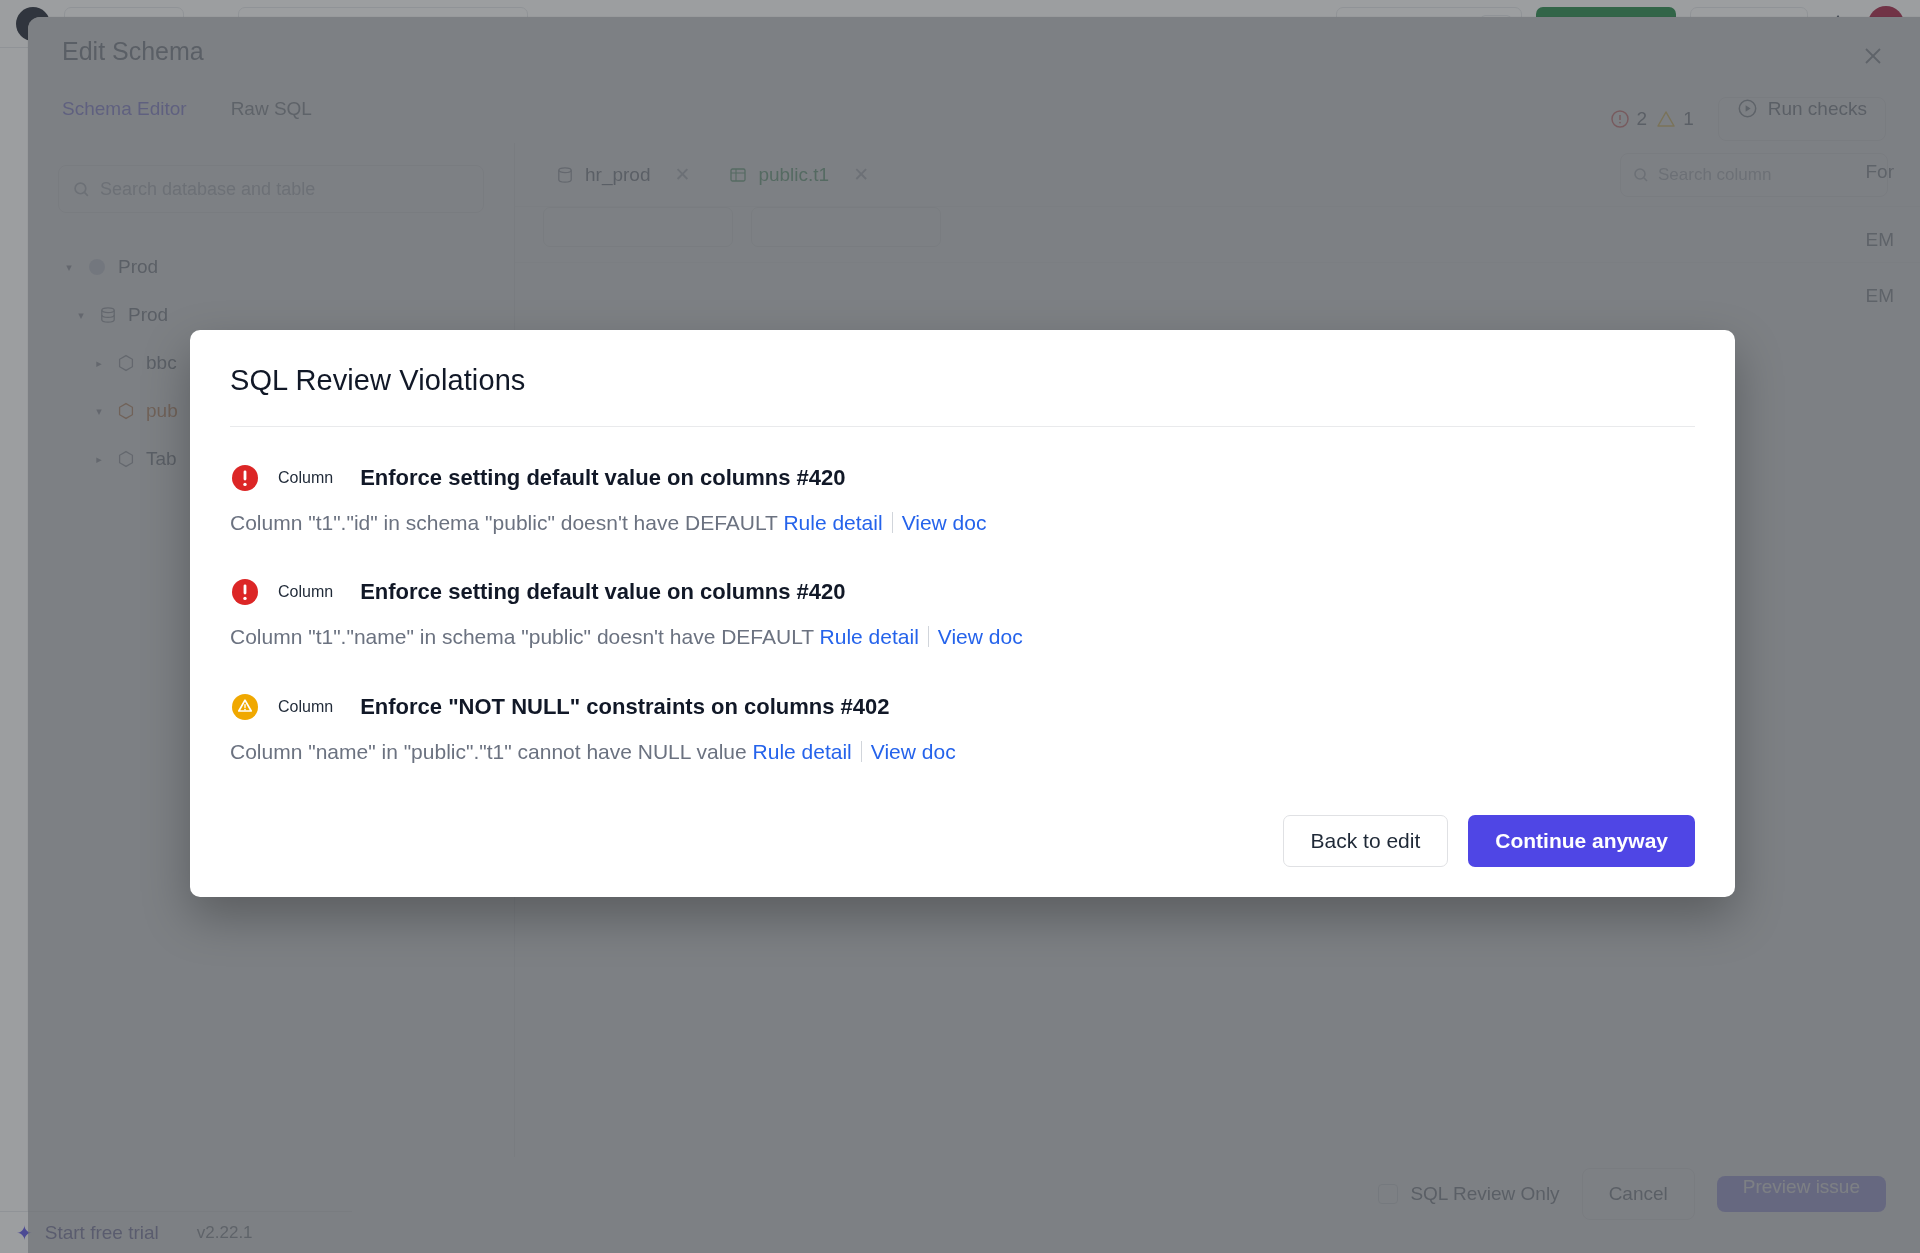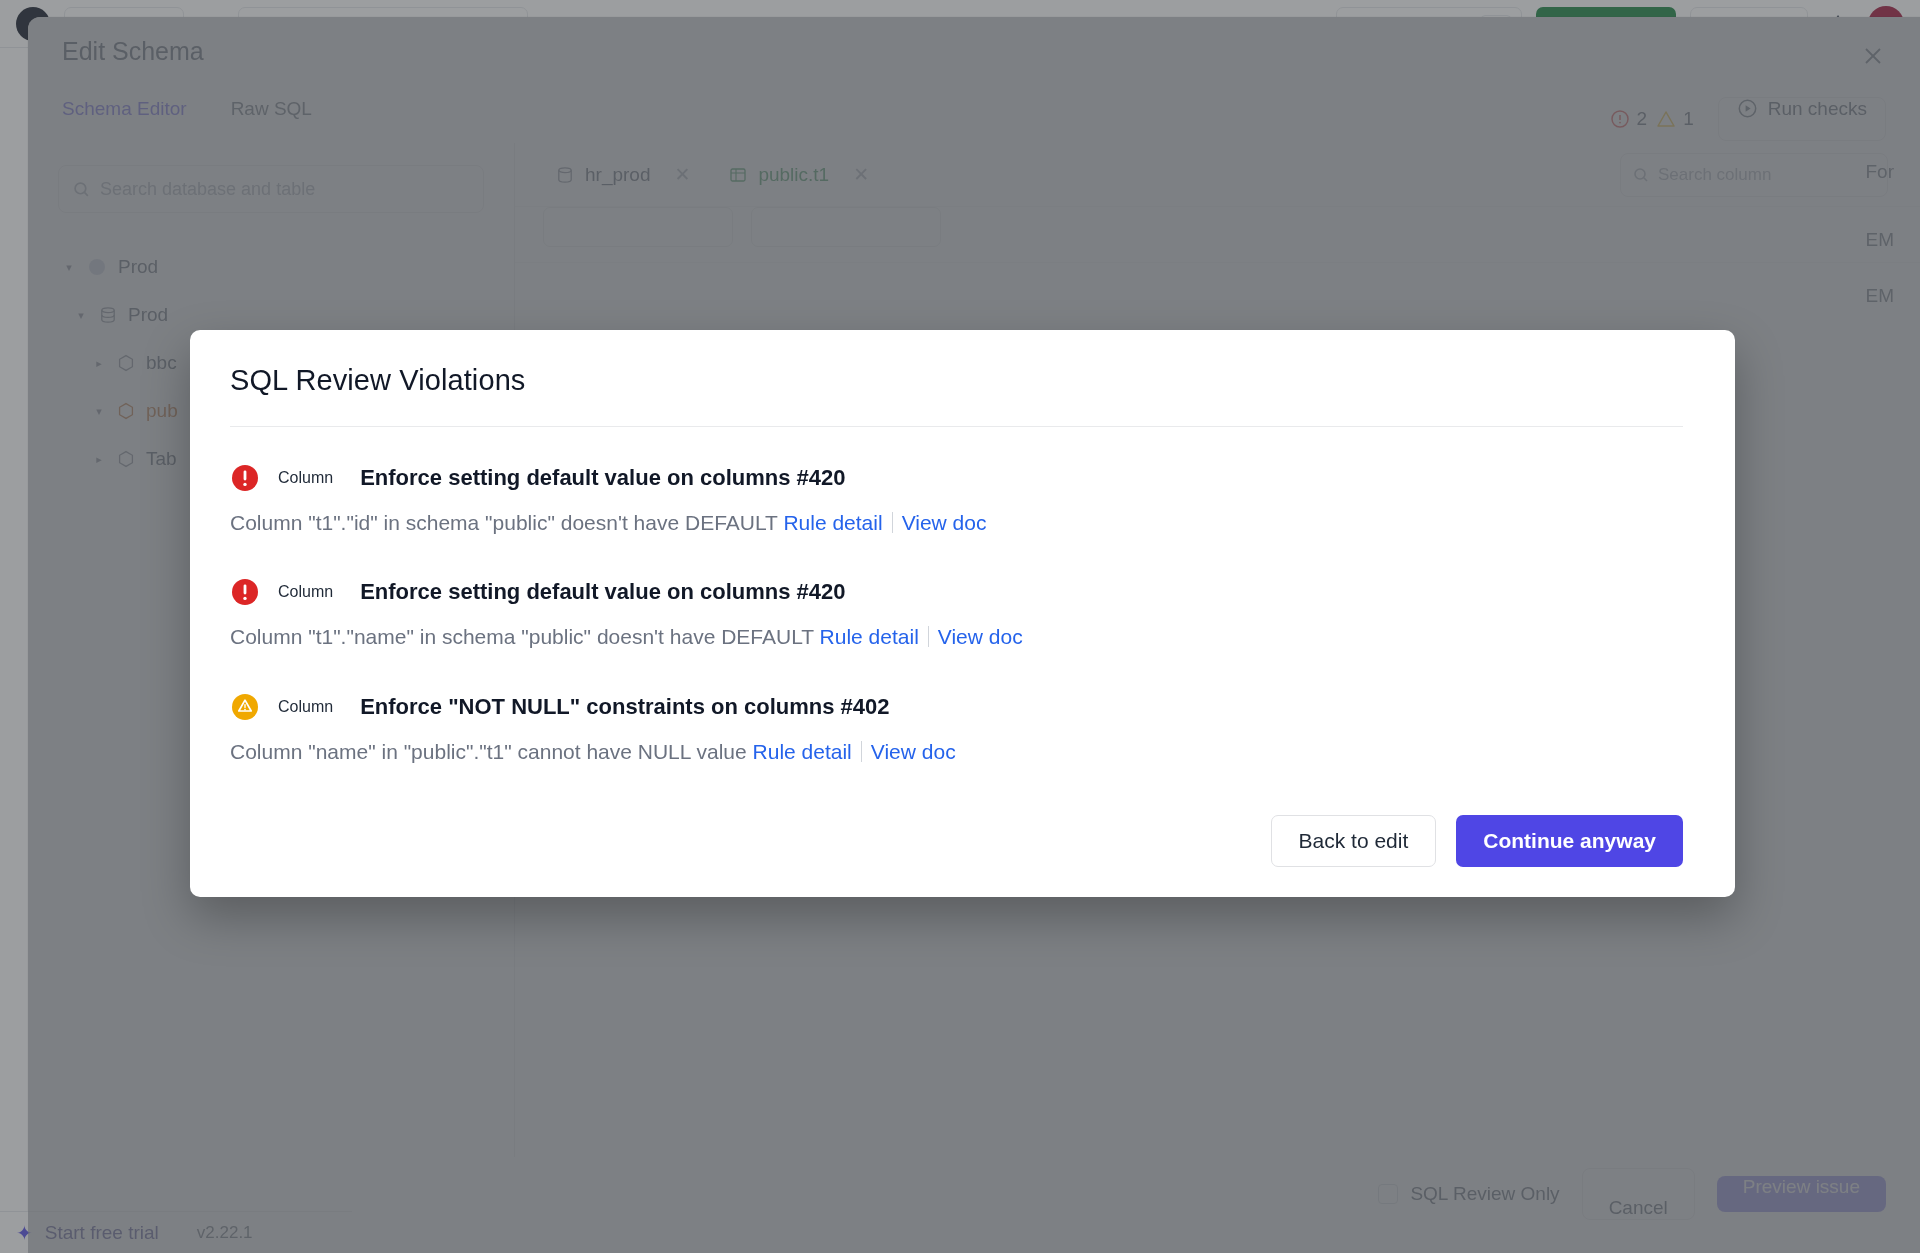--- a/index.html
+++ b/index.html
@@ -137,21 +137,21 @@
   .col-for { position: absolute; right: 26px; top: 18px; font-size: 19px; color: #4b5563; font-style: normal; }
 
   .drawer-foot {
     position: absolute; left: 0; right: 0; bottom: 22px; height: 74px;
     display: flex; align-items: center; justify-content: flex-end; gap: 22px; padding: 0 34px;
   }
   .chk-wrap { display: flex; align-items: center; gap: 12px; font-size: 19px; color: #374151; }
   .chk { width: 20px; height: 20px; border: 1px solid #d1d5db; border-radius: 4px; background: #fff; }
   .btn-cancel {
     height: 52px; border: 1px solid #e5e7eb; border-radius: 8px; background: #fff;
-    padding: 0 26px; display: flex; align-items: flex-end; font-size: 19px; color: #374151;
+    padding: 0 26px; display: flex; align-items: center; font-size: 19px; color: #374151;
   }
   .btn-preview {
     height: 36px; border-radius: 8px; background: #4f46e5; color: #fff;
     padding: 0 26px; display: flex; font-size: 19px; font-weight: 500;
     opacity: .75;
   }
 
   
   .trial {
     position: absolute; left: 0; bottom: 0; width: 352px; height: 42px;
@@ -174,21 +174,21 @@
     background: rgba(75,78,82,0.55);
     z-index: 4;
   }
 
   
   .modal {
     position: absolute; z-index: 10;
     left: 190px; top: 330px; width: 1545px;
     background: #ffffff; border-radius: 10px;
     box-shadow: 0 20px 48px rgba(0,0,0,0.28);
-    padding: 34px 52px 30px 40px;
+    padding: 34px 40px 30px 40px;
   }
   .modal-title { font-size: 29px; color: #111827; font-weight: 400; letter-spacing: .1px; }
   .modal-rule { height: 1px; background: #e9eaec; margin: 29px 0 0 0; }
 
   .vio { padding-top: 36px; }
   .vio + .vio { padding-top: 41px; }
   .vio-head { display: flex; align-items: center; gap: 18px; }
   .vio-ico { width: 30px; height: 30px; flex: none; }
   .vio-type { font-size: 16px; color: #1f2937; font-weight: 400; }
   .vio-rule { font-size: 22px; color: #111827; font-weight: 700; margin-left: 9px; }

